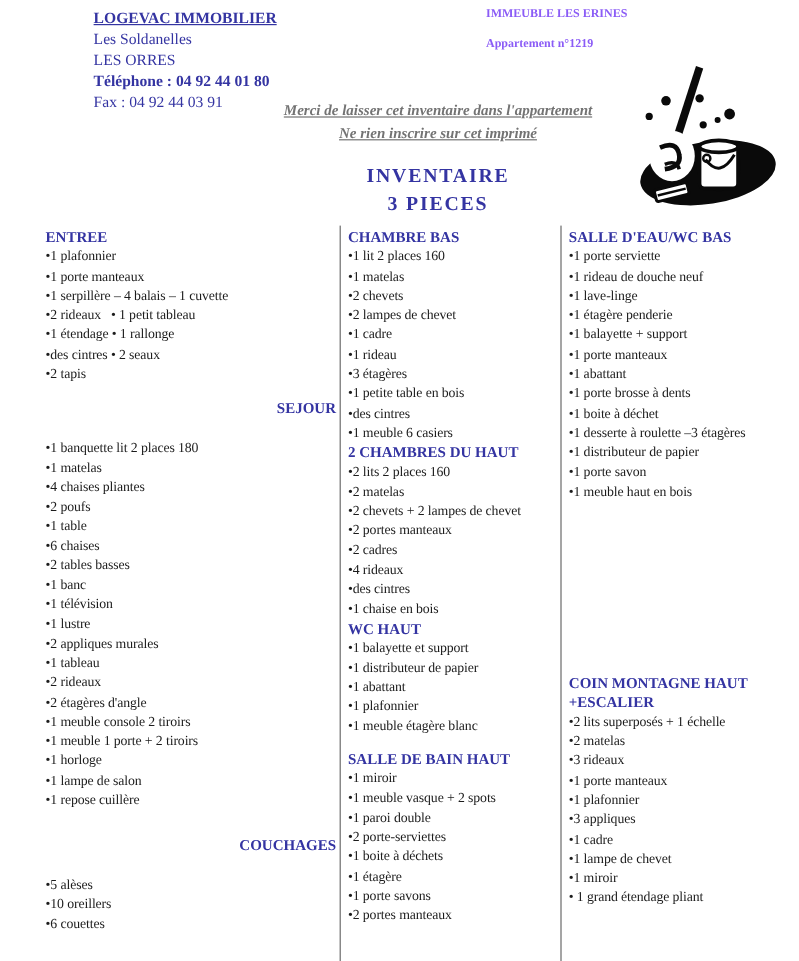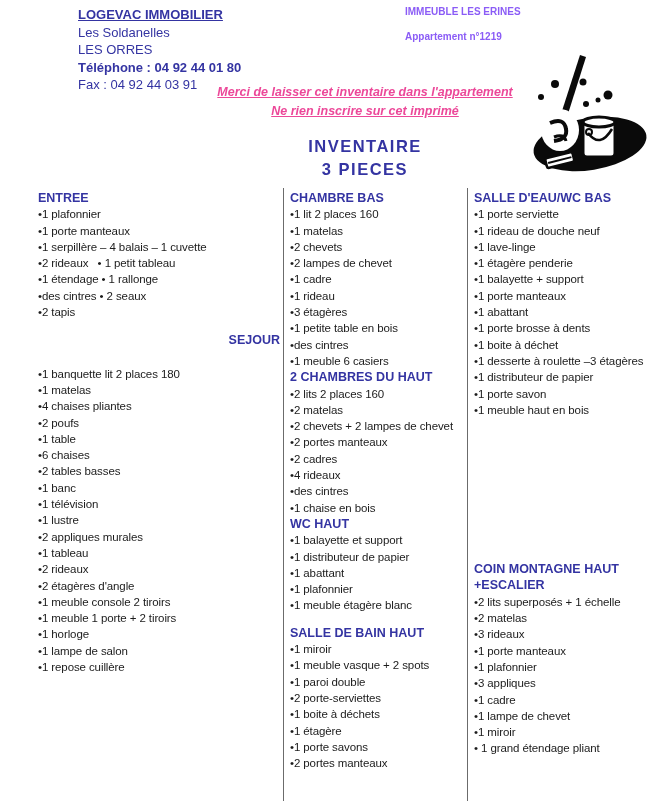--- a/index.html
+++ b/index.html
@@ -1,30 +1,30 @@
 <!DOCTYPE html>
 <html><head>
 <meta charset="utf-8">
 <style>
   html,body{margin:0;padding:0;background:#fff;}
   .page{position:relative;width:666px;height:801px;background:#ffffff;
-        font-family:Liberation Sans, sans-serif;overflow:hidden;}
+        font-family:Liberation Serif, serif;overflow:hidden;}
 
   
   .agency{position:absolute;left:78px;top:6px;color:#3434a2;font-size:13px;line-height:17.5px;}
   .agency-name{font-weight:bold;text-decoration:underline;}
   .agency-phone{font-weight:bold;}
 
   
   .building{position:absolute;left:405px;top:6px;color:#8b5cf6;font-size:10px;font-weight:bold;}
   .apartment{margin-top:14px;}
 
   
   .notice{position:absolute;left:170px;top:83px;width:390px;text-align:center;
-          color:#ec4899;font-weight:bold;font-style:italic;font-size:12.5px;line-height:19px;}
+          color:#737373;font-weight:bold;font-style:italic;font-size:12.5px;line-height:19px;}
   .notice div{text-decoration:underline;}
 
   
   .clipart{position:absolute;left:520px;top:53px;}
 
   
   .title{position:absolute;left:225px;top:135px;width:280px;text-align:center;
          color:#3434a2;font-weight:bold;font-size:16.5px;line-height:23px;letter-spacing:1.5px;}
 
   
@@ -128,20 +128,28 @@
           <div class="item">•1 tableau</div>
           <div class="item">•2 rideaux</div>
           <div class="item">•2 étagères d'angle</div>
           <div class="item">•1 meuble console 2 tiroirs</div>
           <div class="item">•1 meuble 1 porte + 2 tiroirs</div>
           <div class="item">•1 horloge</div>
           <div class="item">•1 lampe de salon</div>
           <div class="item">•1 repose cuillère</div>
         </div>
     </div>
+    <div class="sec mt21 gap-title-items">
+      <div class="sec-title">COUCHAGES</div>
+      <div class="items">
+          <div class="item">•5 alèses</div>
+          <div class="item">•10 oreillers</div>
+          <div class="item">•6 couettes</div>
+        </div>
+    </div>
   </div>
 
   <div class="col col2">
     <div class="sec">
       <div class="sec-title">CHAMBRE BAS</div>
       <div class="items">
           <div class="item">•1 lit 2 places 160</div>
           <div class="item">•1 matelas</div>
           <div class="item">•2 chevets</div>
           <div class="item">•2 lampes de chevet</div>

